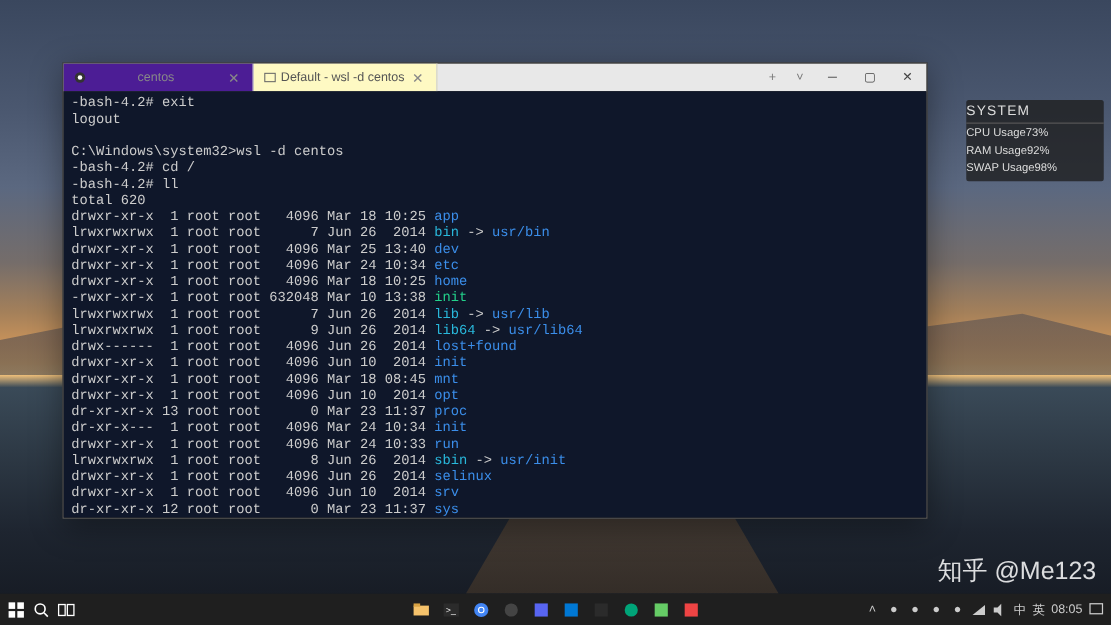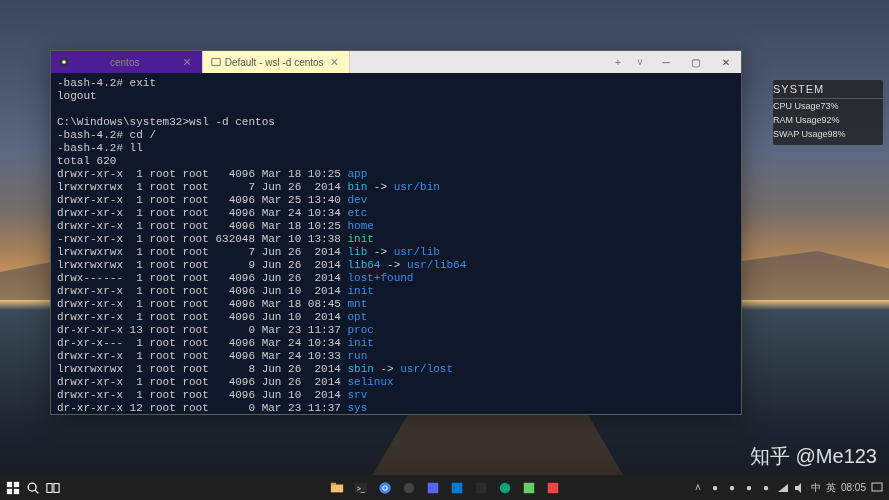--- a/index.html
+++ b/index.html
@@ -151,21 +151,21 @@
 -rwxr-xr-x  1 root root 632048 Mar 10 13:38 <span class="c-green">init</span>
 lrwxrwxrwx  1 root root      7 Jun 26  2014 <span class="c-cyan">lib</span> -&gt; <span class="c-blue">usr/lib</span>
 lrwxrwxrwx  1 root root      9 Jun 26  2014 <span class="c-cyan">lib64</span> -&gt; <span class="c-blue">usr/lib64</span>
 drwx------  1 root root   4096 Jun 26  2014 <span class="c-blue">lost+found</span>
 drwxr-xr-x  1 root root   4096 Jun 10  2014 <span class="c-blue">init</span>
 drwxr-xr-x  1 root root   4096 Mar 18 08:45 <span class="c-blue">mnt</span>
 drwxr-xr-x  1 root root   4096 Jun 10  2014 <span class="c-blue">opt</span>
 dr-xr-xr-x 13 root root      0 Mar 23 11:37 <span class="c-blue">proc</span>
 dr-xr-x---  1 root root   4096 Mar 24 10:34 <span class="c-blue">init</span>
 drwxr-xr-x  1 root root   4096 Mar 24 10:33 <span class="c-blue">run</span>
-lrwxrwxrwx  1 root root      8 Jun 26  2014 <span class="c-cyan">sbin</span> -&gt; <span class="c-blue">usr/lost</span>
+lrwxrwxrwx  1 root root      8 Jun 26  2014 <span class="c-cyan">sbin</span> -&gt; <span class="c-blue">usr/init</span>
 drwxr-xr-x  1 root root   4096 Jun 26  2014 <span class="c-blue">selinux</span>
 drwxr-xr-x  1 root root   4096 Jun 10  2014 <span class="c-blue">srv</span>
 dr-xr-xr-x 12 root root      0 Mar 23 11:37 <span class="c-blue">sys</span>
 drwxrwxrwt  1 root root   4096 Mar 25 17:04 
 drwxr-xr-x  1 root root   4096 Jun 26  2014 
 drwxr-xr-x  1 root root   4096 Jun 26  2014 
 -bash-4.2# </div>
   </div>
 
   <div class="watermark">

